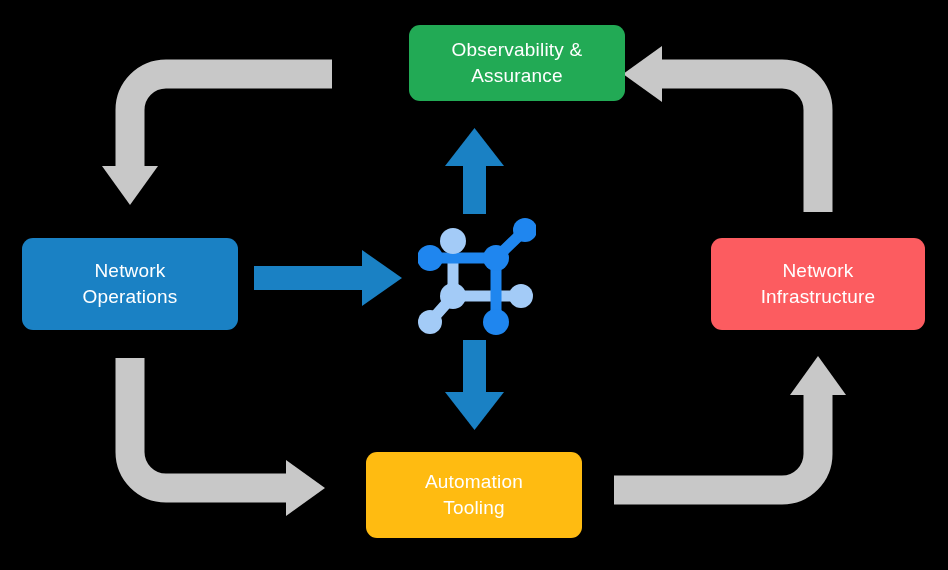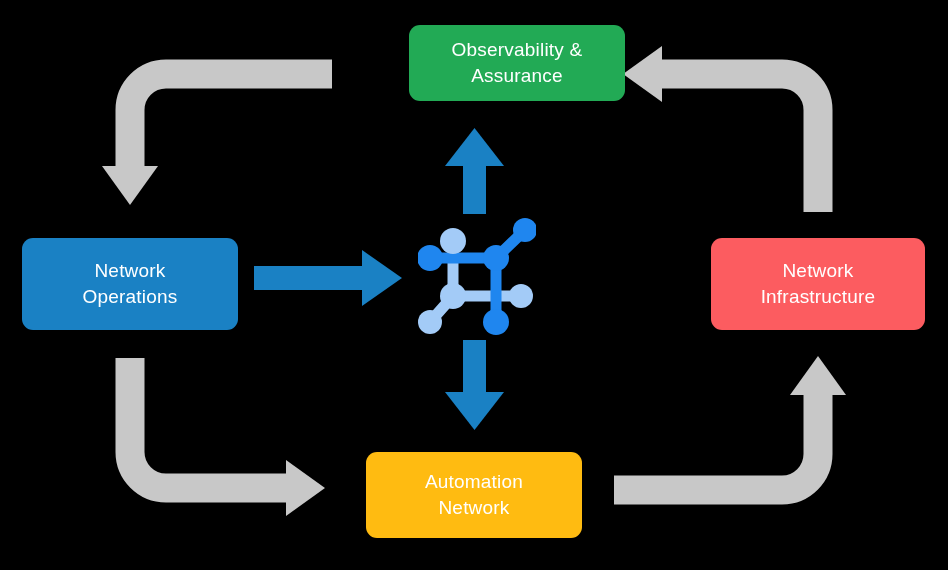--- a/index.html
+++ b/index.html
@@ -147,16 +147,16 @@
 Operations</span>
   </div>
 
   <div class="node-box" id="box-infrastructure" style="background: rgb(252, 92, 96);">
     <span class="node-label">Network
 Infrastructure</span>
   </div>
 
   <div class="node-box" id="box-automation" style="background: rgb(255, 187, 17);">
     <span class="node-label">Automation
-Network</span>
+Tooling</span>
   </div>
 
 </div>
 
 </body></html>

